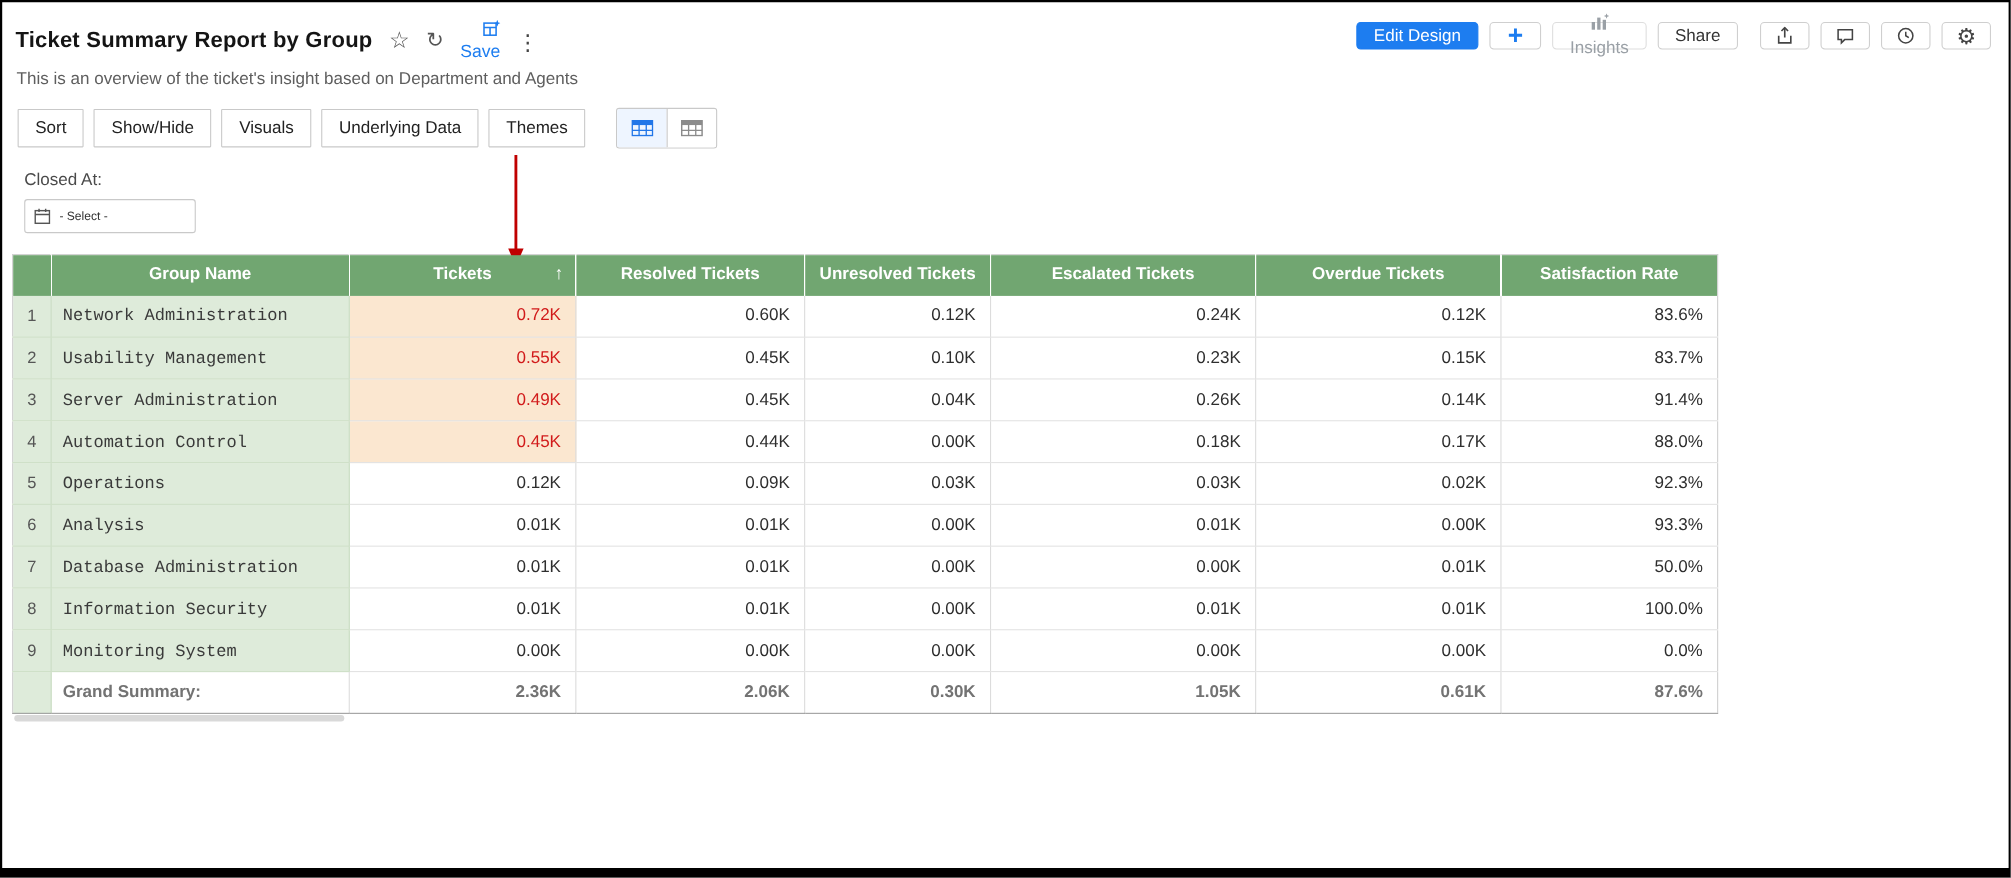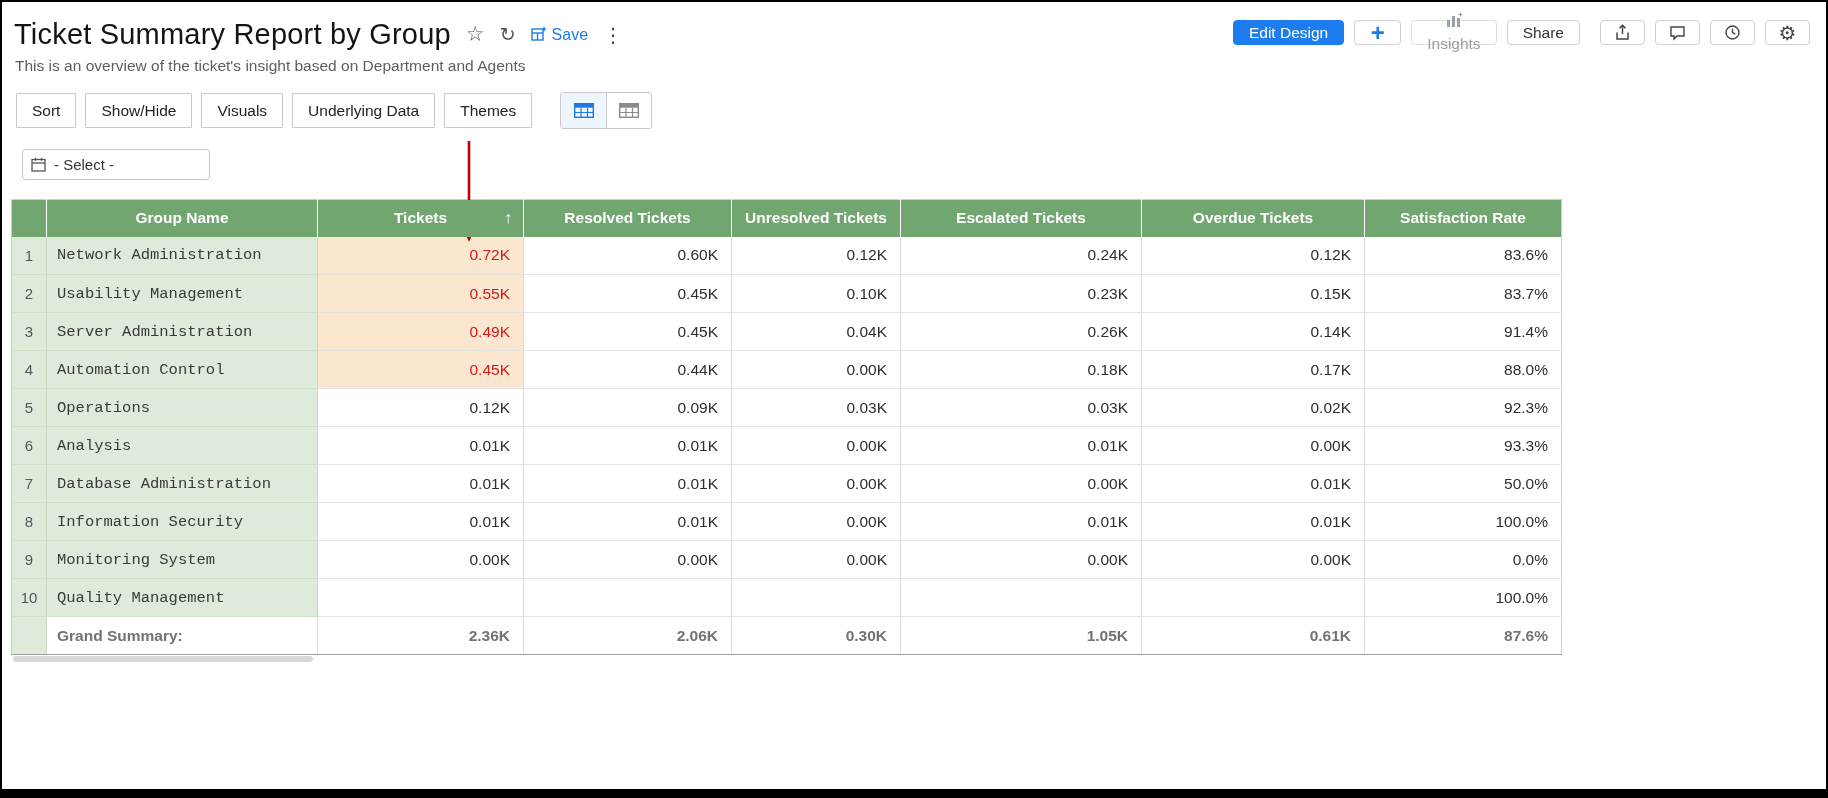--- a/index.html
+++ b/index.html
@@ -13,26 +13,26 @@
   *{box-sizing:border-box;}
   html,body{margin:0;padding:0;background:#888;}
   body{font-family:"Liberation Sans","DejaVu Sans",sans-serif;}
   .page{
     position:relative;width:1828px;height:798px;background:#fff;
     border:2px solid #000;border-bottom-width:9px;overflow:hidden;
   }
   
   .topbar{display:flex;justify-content:space-between;align-items:flex-start;padding:16px 16px 0 12px;}
   .title-row{display:flex;align-items:center;gap:15px;}
-  h1.page-title{margin:0;font-size:29px;font-weight:normal;color:#141414;letter-spacing:.2px;}
+  h1.page-title{margin:0;font-size:20px;font-weight:bold;color:#141414;letter-spacing:.2px;}
   .uni-icon{font-family:"DejaVu Sans",sans-serif;line-height:1;cursor:default;}
   .star-ic{font-size:21px;color:#555;}
   .refresh-ic{font-size:19px;color:#555;}
   .kebab-ic{font-size:20px;color:#444;letter-spacing:0;}
-  .save-group{display:flex;align-items:flex-start;gap:5px;color:var(--accent-blue);font-size:16px;}
+  .save-group{display:flex;align-items:flex-end;gap:5px;color:var(--accent-blue);font-size:16px;flex-direction:column;}
   .subtitle{margin:6px 0 0 1px;font-size:15.5px;color:#5e5e5e;}
   .actions{display:flex;align-items:center;gap:10px;padding-top:2px;}
   .btn{height:25px;display:inline-flex;align-items:center;justify-content:center;
        border-radius:4px;font-size:15.5px;border:1px solid #cfcfcf;background:#fff;color:#333;
        padding:0 15px;cursor:pointer;white-space:nowrap;}
   .btn-primary{background:var(--accent-blue);border-color:var(--accent-blue);color:#fff;}
   .btn-plus{width:47px;color:var(--accent-blue);font-size:24px;font-weight:bold;padding:0;}
   .btn-insights{color:#9aa0a6;gap:7px;border-color:#dedede;flex-direction:column;}
   .btn-iconsq{width:45px;padding:0;}
   .gap-left{margin-left:10px;}
@@ -40,22 +40,22 @@
   .toolbar{display:flex;align-items:center;gap:9px;margin:17px 0 0 14px;}
   .tool-btn{height:35px;padding:0 15px;border:1px solid #c9c9c9;border-radius:1px;background:#fff;
             font-size:15.5px;color:#222;display:inline-flex;align-items:center;cursor:pointer;}
   .view-toggle{display:flex;margin-left:19px;border:1px solid #c9c9c9;border-radius:3px;overflow:hidden;}
   .view-cell{width:45px;height:35px;display:flex;align-items:center;justify-content:center;background:#fff;cursor:pointer;}
   .view-cell.active{background:#eef5ff;}
   .view-cell + .view-cell{border-left:1px solid #c9c9c9;}
   
   .filter{margin:20px 0 0 20px;}
   .filter-label{font-size:15.5px;color:#4a4a4a;}
-  .filter-select{margin-top:8px;width:188px;height:31px;border:1px solid #c9c9c9;border-radius:3px;
-                 display:flex;align-items:center;gap:8px;padding:0 8px;font-size:15px;color:#333;background:#fff;cursor:pointer;}
+  .filter-select{margin-top:8px;width:156px;height:31px;border:1px solid #c9c9c9;border-radius:3px;
+                 display:flex;align-items:center;gap:8px;padding:0 8px;font-size:11px;color:#333;background:#fff;cursor:pointer;}
   
   .annotation-arrow{position:absolute;left:458px;top:138px;pointer-events:none;}
   
   table.report{border-collapse:collapse;table-layout:fixed;width:1550px;margin:19px 0 0 9px;border:1px solid #cfcfcf;}
   thead th{height:37px;background:var(--header-green);color:#fff;font-size:15.5px;font-weight:bold;
            text-align:center;border-right:1px solid rgba(255,255,255,.55);position:relative;}
   thead th:last-child{border-right:none;}
   .sort-arrow{position:absolute;right:11px;top:50%;transform:translateY(-50%);font-weight:normal;font-size:16px;}
   tbody td{height:38px;font-size:15.5px;border-bottom:1px solid #e3e3e3;border-right:1px solid #dcdcdc;padding:0 13px;}
   tbody td:last-child{border-right:none;}
@@ -170,20 +170,21 @@
             <line x1="7" y1="4.7" x2="7" y2="14.3" stroke="#8b8b8b" stroke-width="1.2"></line>
             <line x1="13.5" y1="4.7" x2="13.5" y2="14.3" stroke="#8b8b8b" stroke-width="1.2"></line>
             <line x1="0.7" y1="9.5" x2="19.3" y2="9.5" stroke="#8b8b8b" stroke-width="1.2"></line>
           </svg>
         </span>
       </div>
     </div>
   </div>
 
   <div class="filter">
+    <div class="filter-label">Closed At:</div>
     <div class="filter-select">
       <span>
         <svg width="15" height="15" viewBox="0 0 15 15" fill="none" stroke="#555" stroke-width="1.3">
           <rect x="1" y="2.5" width="13" height="11.5"></rect>
           <line x1="1" y1="6" x2="14" y2="6"></line>
           <line x1="4.5" y1="0.8" x2="4.5" y2="3.8"></line>
           <line x1="10.5" y1="0.8" x2="10.5" y2="3.8"></line>
         </svg>
       </span>
       <span>- Select -</span>
@@ -307,30 +308,20 @@
         <tr>
           <td class="rownum">9</td>
           <td class="groupname">Monitoring System</td>
           <td class="num">0.00K</td>
           <td class="num">0.00K</td>
           <td class="num">0.00K</td>
           <td class="num">0.00K</td>
           <td class="num">0.00K</td>
           <td class="num">0.0%</td>
         </tr>
-        <tr>
-          <td class="rownum">10</td>
-          <td class="groupname">Quality Management</td>
-          <td class="num"></td>
-          <td class="num"></td>
-          <td class="num"></td>
-          <td class="num"></td>
-          <td class="num"></td>
-          <td class="num">100.0%</td>
-        </tr>
       </tbody>
     <tbody>
       <tr class="summary">
         <td class="rownum"></td>
         <td class="summary-label">Grand Summary:</td>
         <td class="num">2.36K</td>
         <td class="num">2.06K</td>
         <td class="num">0.30K</td>
         <td class="num">1.05K</td>
         <td class="num">0.61K</td>

